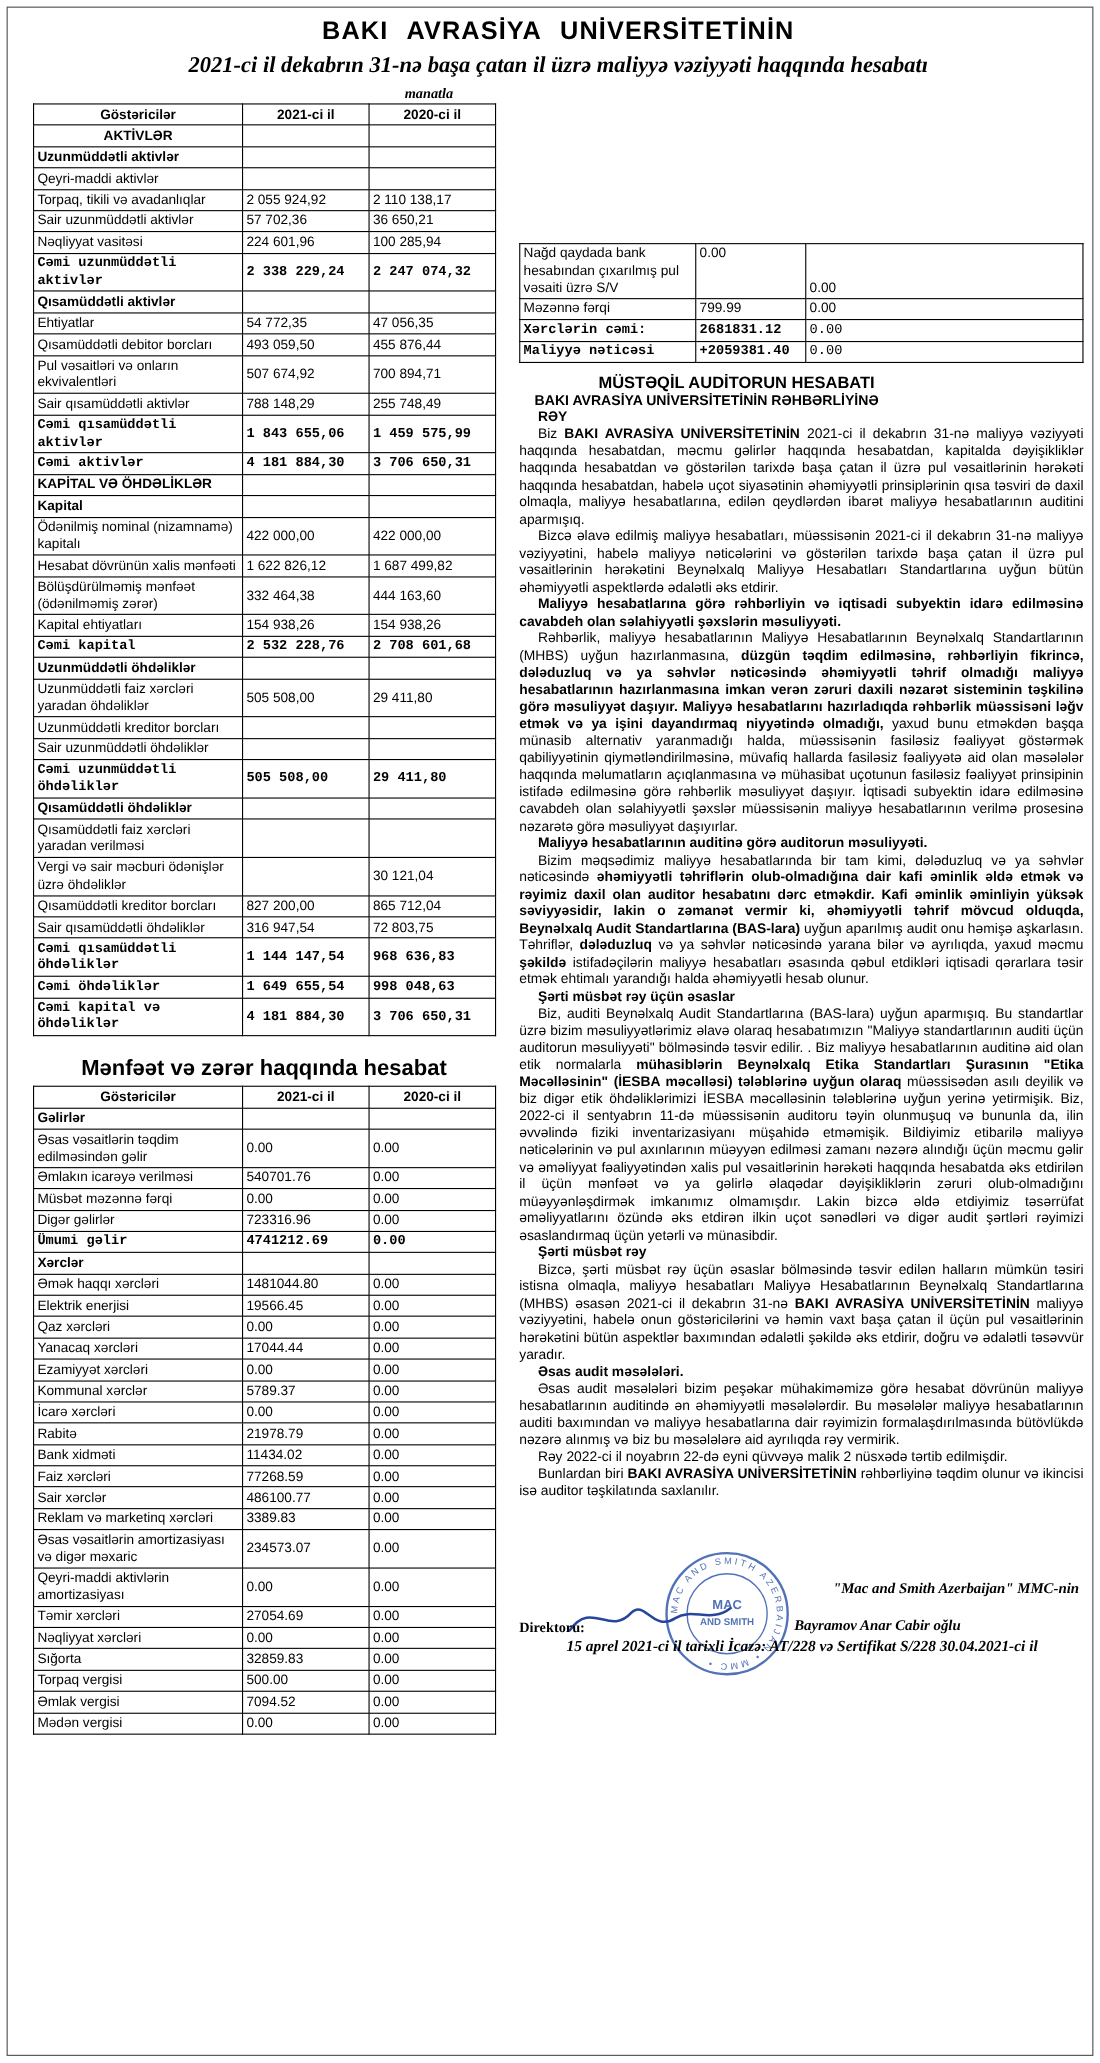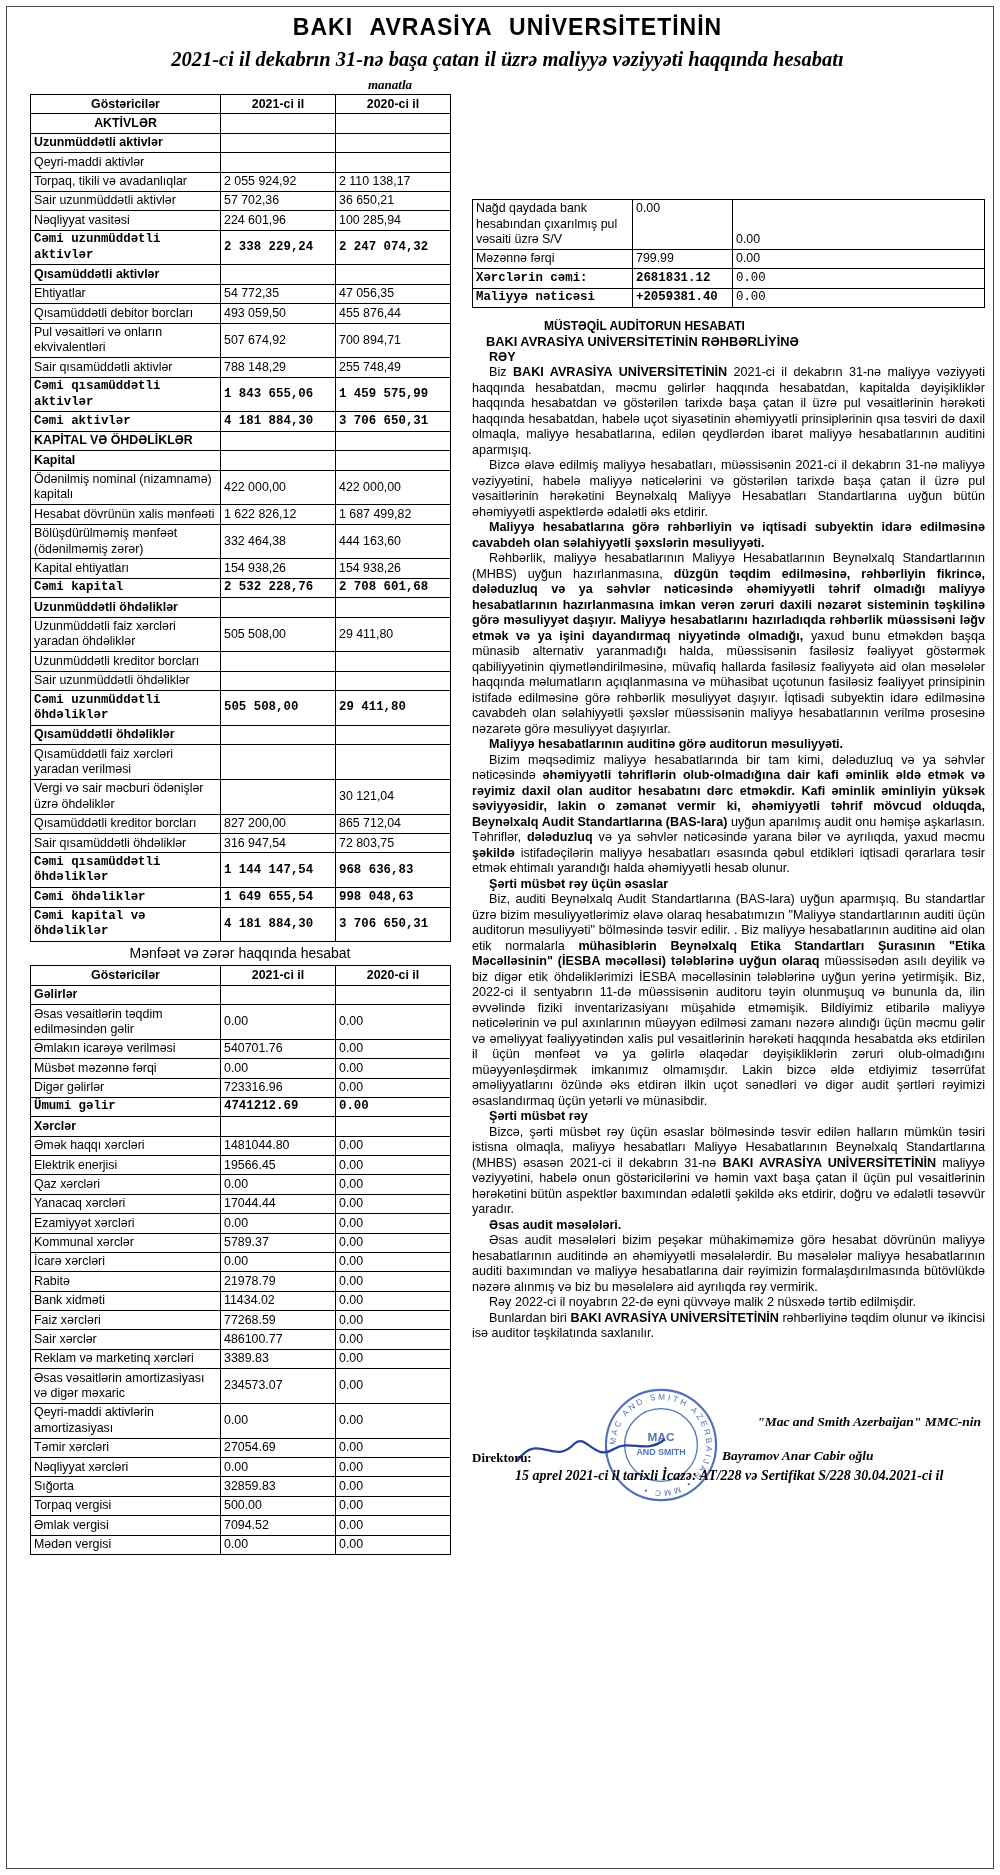--- a/index.html
+++ b/index.html
@@ -28,25 +28,25 @@
     vertical-align:middle; word-wrap:break-word; overflow:hidden;
   }
   table.fin-table th { text-align:center; font-weight:bold; }
   tr.row-section td.c-label { font-weight:bold; }
   tr.row-section-center td.c-label { font-weight:bold; text-align:center; }
   tr.row-total td { font-weight:bold;font-family:Liberation Mono, monospace; }
   .sum-table tr.row-total td.c-v2 { font-weight:normal; }
   .sum-table tr.row-split td.c-v1 { vertical-align:top; }
   .sum-table tr.row-split td.c-v2 { vertical-align:bottom; }
 
-  .pl-title { text-align:center; font-weight:normal; font-size:14px; margin:3px 0 4px; }
+  .pl-title { text-align:center; font-weight:bold; font-size:20px; margin:18px 0 4px; }
 
   .report { margin-top:11px; }
   .report p { font-size:12.6px; line-height:15.5px; text-align:justify; text-indent:17px; }
-  .report p.h1 { text-align:left; text-indent:72px; font-size:12px; }
+  .report p.h1 { text-align:left; text-indent:72px; font-size:15px; }
   .report p.h2 { text-align:left; text-indent:14px; font-size:12.8px; }
 
   .signature { position:relative; height:155px; margin-top:58px; font-family:"Liberation Serif", serif; }
   .sig-company { position:absolute; top:14px; right:4px; font-weight:bold; font-style:italic; font-size:13.5px; }
   .sig-director { position:absolute; top:50px; left:0; font-weight:bold; font-size:13px; }
   .sig-name { position:absolute; top:48px; left:250px; font-weight:bold; font-style:italic; font-size:13.5px; }
   .sig-license { position:absolute; top:68px; left:0; font-weight:bold; font-style:italic; font-size:14px;margin-left:43px; }
   .stamp { position:absolute; top:-14px; left:130px; width:118px; height:118px; opacity:0.88; }
   .sig-scribble { position:absolute; top:30px; left:40px; width:160px; height:42px; }
 </style>

